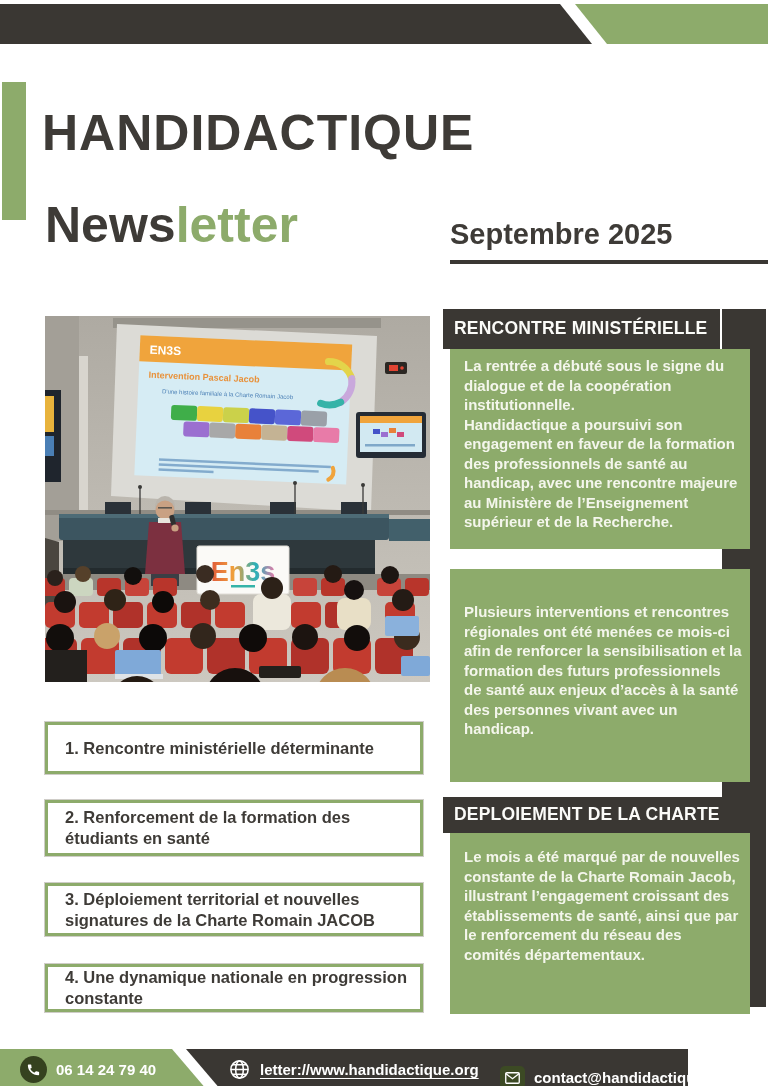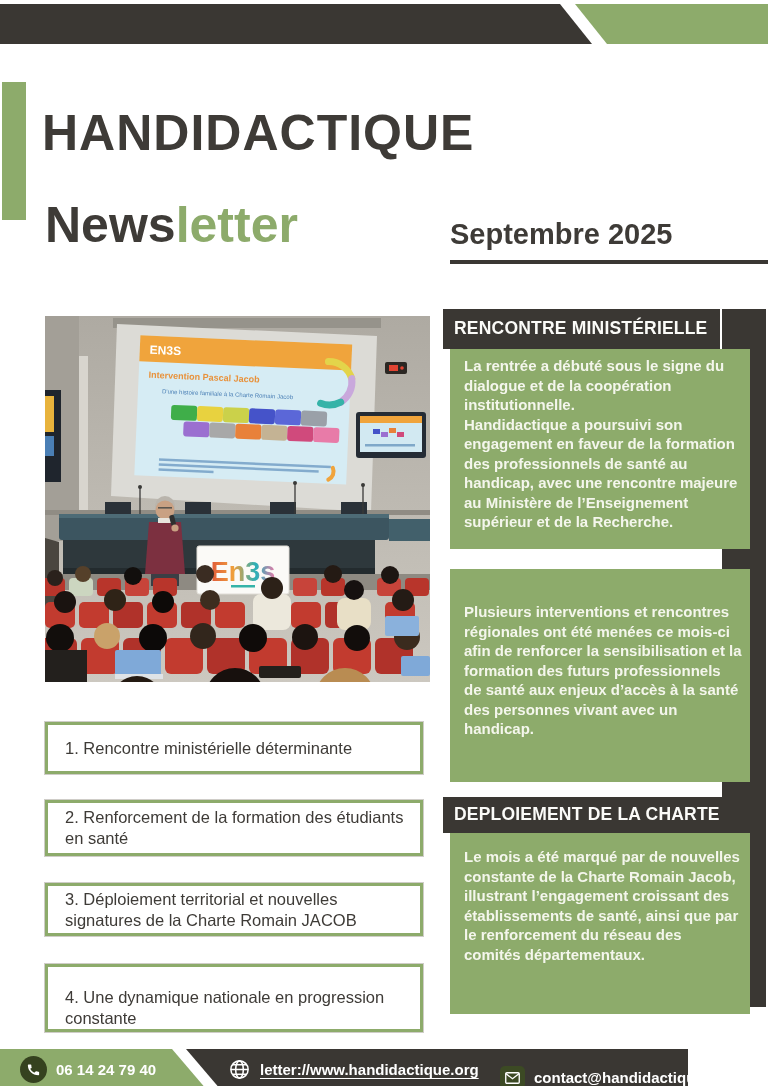--- a/index.html
+++ b/index.html
@@ -35,23 +35,23 @@
   .g1{top:345px;height:200px;padding:7px 8px 0 14px;}
   .h1x{top:305px;width:277px;height:40px;}
   .g2{top:565px;height:213px;padding:33px 8px 0 14px;}
   .h2x{top:551px;width:186px;height:40px;}
   .g3{top:829px;height:181px;padding:14px 8px 0 14px;}
   .h3x{top:793px;width:287px;height:36px;}
 
   
   .hl{left:45px;width:378px;background:#ffffff;border:3px solid #8DAB6B;box-sizing:border-box;
      box-shadow:0 0 0 1px #cfcdc8;display:flex;align-items:center;padding:0 12px 0 17px;
-     color:#3E3B37;font-weight:400;font-size:16.5px;line-height:21px;}
+     color:#3E3B37;font-weight:700;font-size:16.5px;line-height:21px;}
   .hl1{top:718px;height:52px;} .hl2{top:796px;height:56px;}
-  .hl3{top:879px;height:53px;} .hl4{top:960px;height:68px;align-items:flex-end;}
+  .hl3{top:879px;height:53px;} .hl4{top:960px;height:48px;align-items:flex-end;}
 
   
   .footer{left:0;top:1045px;width:688px;height:41px;}
   .footer-green{position:absolute;inset:0;background:#8DAB6B;clip-path:polygon(0 0,172px 0,207px 100%,0 100%);}
   .footer-dark{position:absolute;inset:0;background:#3A3733;clip-path:polygon(186px 0,100% 0,100% 100%,221px 100%);}
   .fitem{position:absolute;display:flex;align-items:center;gap:9px;color:#ffffff;
      font-size:15px;font-weight:700;height:41px;}
   .f-phone{left:20px;top:0;} .f-web{left:228px;top:0;} .f-mail{left:500px;top:8px;}
   .icon-circle{width:27px;height:27px;border-radius:50%;background:#35421F;display:flex;
      align-items:center;justify-content:center;flex:0 0 auto;}

